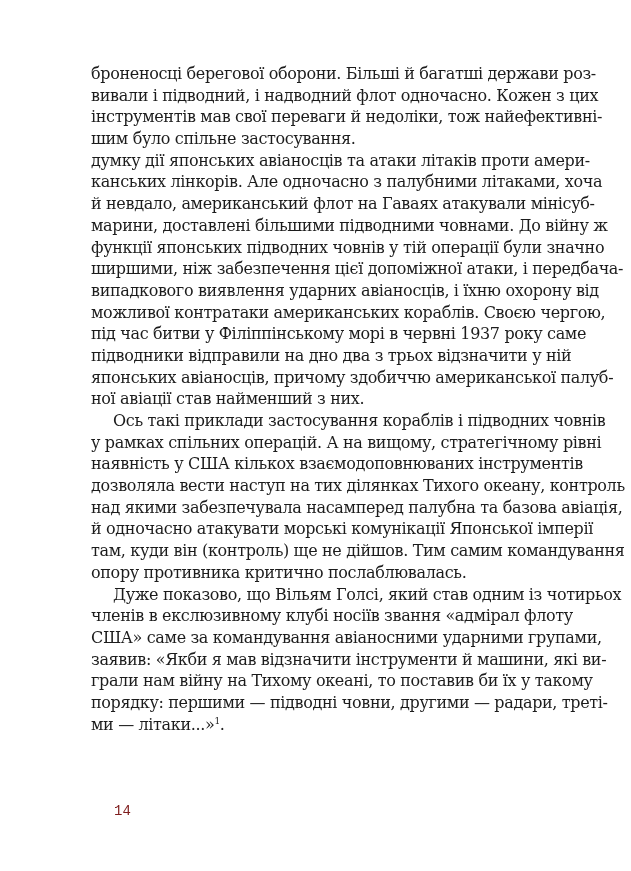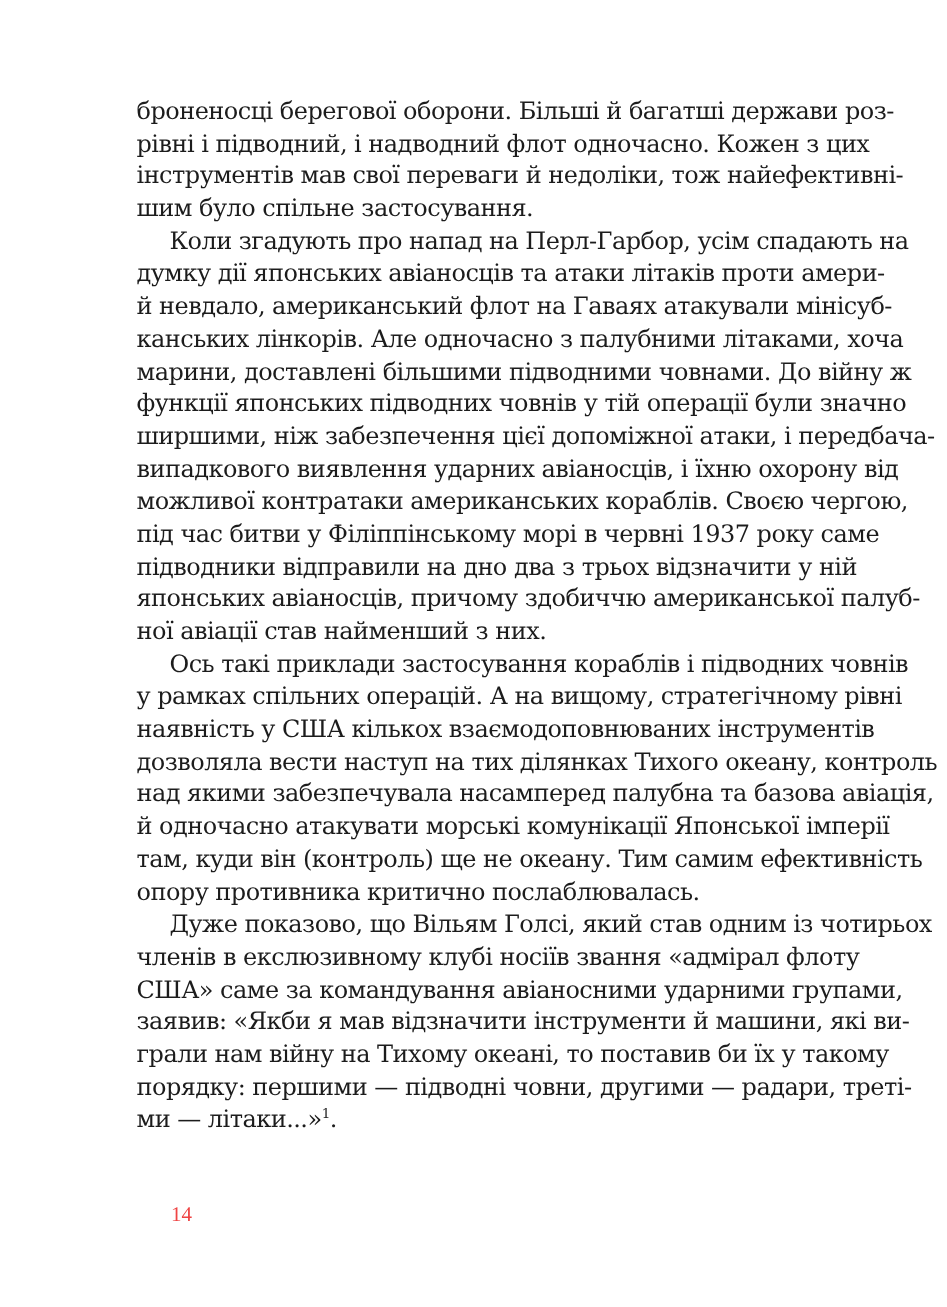--- a/index.html
+++ b/index.html
@@ -25,63 +25,62 @@
     text-align-last: justify;
     overflow: visible;
     letter-spacing: -0.35px;
   }
   .line.last { text-align-last: left; }
   .line.indent { padding-left: 22px; }
   .page-number {
     position: absolute;
     left: 114px;
     top: 803px;
-    font-family: Liberation Serif, serif;
+    font-family: Liberation Mono, monospace;
     font-size: 14px;
-    color: #ef4444;
+    color: #7f1d1d;
   }
   sup { font-size: 9px; line-height: 0; vertical-align: 6px; }
 </style>
 </head>
 <body>
 
 <div class="page">
   <div class="text-block">
 
     <div>
       <span class="line">броненосці берегової оборони. Більші й багатші держави роз-</span>
-      <span class="line">рівні і підводний, і надводний флот одночасно. Кожен з цих</span>
+      <span class="line">вивали і підводний, і надводний флот одночасно. Кожен з цих</span>
       <span class="line">інструментів мав свої переваги й недоліки, тож найефективні-</span>
       <span class="line last">шим було спільне застосування.</span>
     </div>
 
     <div>
-      <span class="line indent">Коли згадують про напад на Перл-Гарбор, усім спадають на</span>
       <span class="line">думку дії японських авіаносців та атаки літаків проти амери-</span>
+      <span class="line">канських лінкорів. Але одночасно з палубними літаками, хоча</span>
       <span class="line">й невдало, американський флот на Гаваях атакували мінісуб-</span>
-      <span class="line">канських лінкорів. Але одночасно з палубними літаками, хоча</span>
       <span class="line">марини, доставлені більшими підводними човнами. До війну ж</span>
       <span class="line">функції японських підводних човнів у тій операції були значно</span>
       <span class="line">ширшими, ніж забезпечення цієї допоміжної атаки, і передбача-</span>
       <span class="line">випадкового виявлення ударних авіаносців, і їхню охорону від</span>
       <span class="line">можливої контратаки американських кораблів. Своєю чергою,</span>
       <span class="line">під час битви у Філіппінському морі в червні 1937 року саме</span>
       <span class="line">підводники відправили на дно два з трьох відзначити у ній</span>
       <span class="line">японських авіаносців, причому здобиччю американської палуб-</span>
       <span class="line last">ної авіації став найменший з них.</span>
     </div>
 
     <div>
       <span class="line indent">Ось такі приклади застосування кораблів і підводних човнів</span>
       <span class="line">у рамках спільних операцій. А на вищому, стратегічному рівні</span>
       <span class="line">наявність у США кількох взаємодоповнюваних інструментів</span>
       <span class="line">дозволяла вести наступ на тих ділянках Тихого океану, контроль</span>
       <span class="line">над якими забезпечувала насамперед палубна та базова авіація,</span>
       <span class="line">й одночасно атакувати морські комунікації Японської імперії</span>
-      <span class="line">там, куди він (контроль) ще не океану. Тим самим ефективність</span>
+      <span class="line">там, куди він (контроль) ще не дійшов. Тим самим командування</span>
       <span class="line last">опору противника критично послаблювалась.</span>
     </div>
 
     <div>
       <span class="line indent">Дуже показово, що Вільям Голсі, який став одним із чотирьох</span>
       <span class="line">членів в екслюзивному клубі носіїв звання «адмірал флоту</span>
       <span class="line">США» саме за командування авіаносними ударними групами,</span>
       <span class="line">заявив: «Якби я мав відзначити інструменти й машини, які ви-</span>
       <span class="line">грали нам війну на Тихому океані, то поставив би їх у такому</span>
       <span class="line">порядку: першими — підводні човни, другими — радари, треті-</span>

